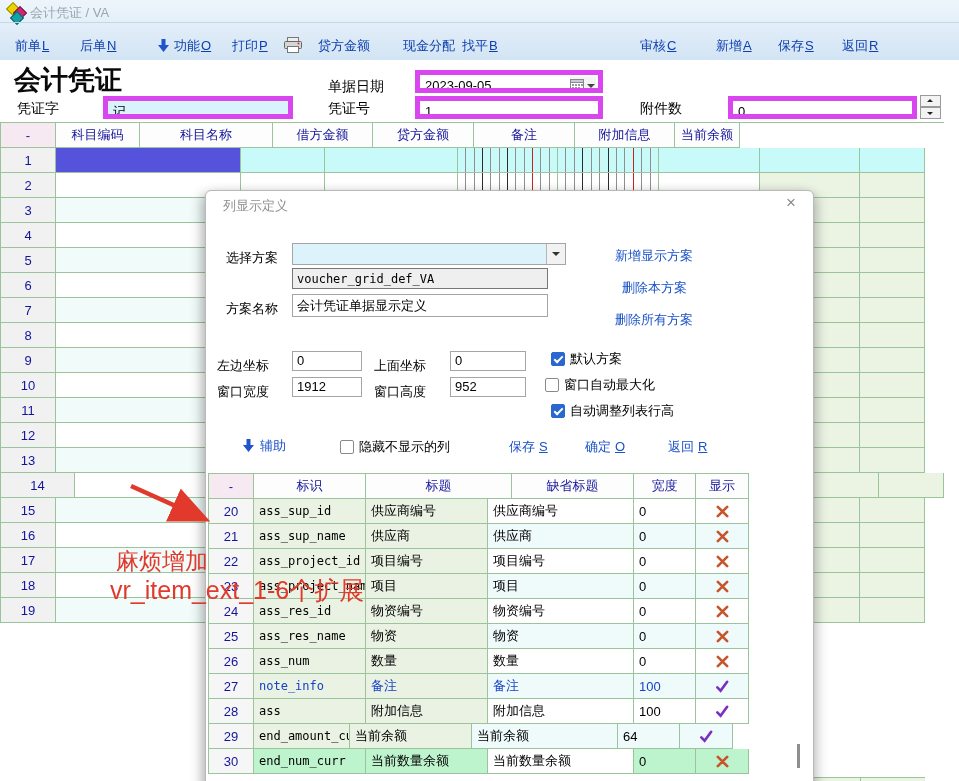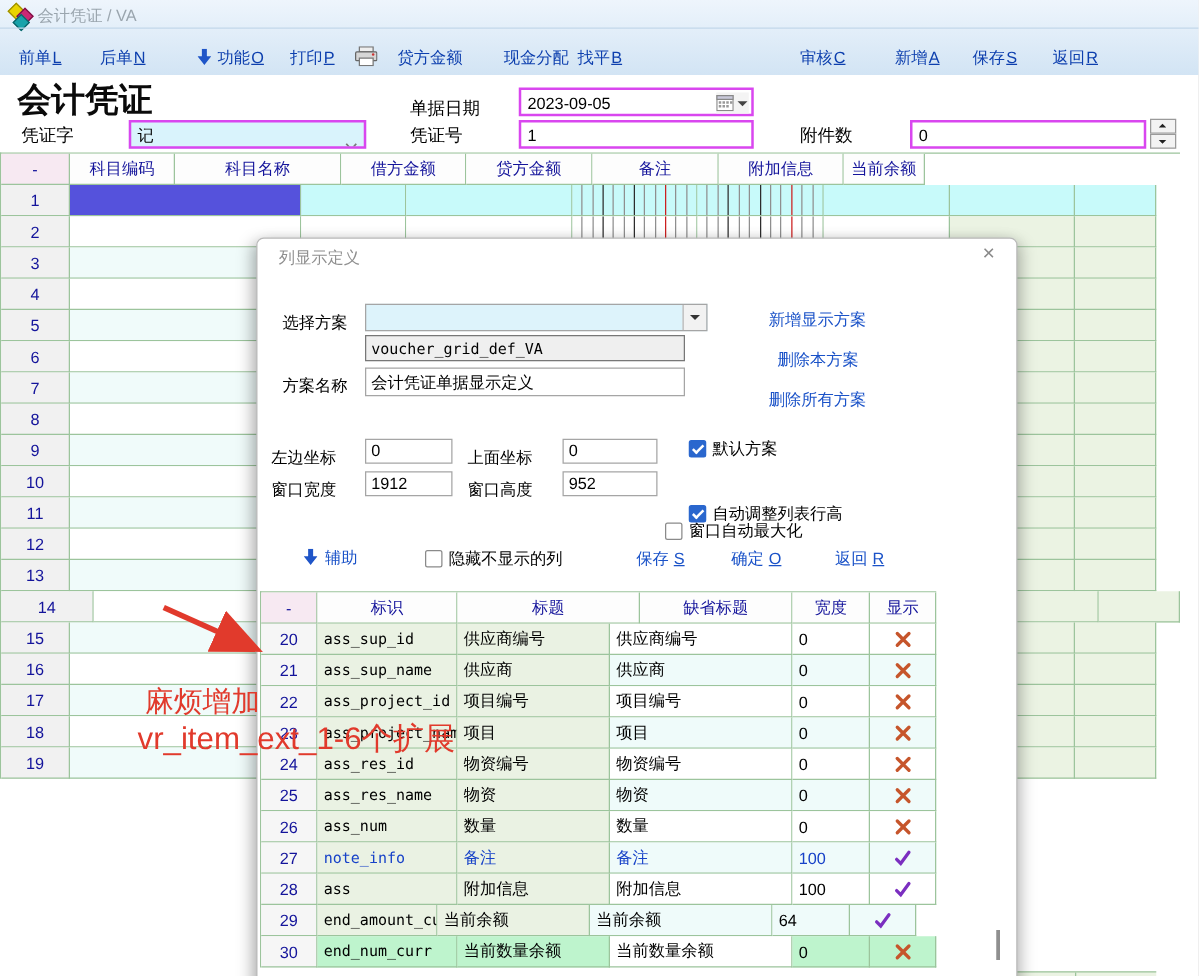--- a/index.html
+++ b/index.html
@@ -17,21 +17,21 @@
   .logo .d3{left:6px;top:10px;background:#17a2aa;border:1px solid #0c6066;}
   .win-title{position:absolute;left:30px;top:4px;color:#9aa5ae;font-size:13px;}
   .tb-item{position:absolute;top:37px;color:#0d3fae;font-size:13px;white-space:nowrap;cursor:default;}
   .tb-item u{margin-left:1px;}
   .tb-item .ico{display:inline-block;vertical-align:-2px;margin-right:5px;}
 
   
   .form-title{position:absolute;left:14px;top:62px;font-family:"Liberation Serif","DejaVu Serif",serif;
               font-size:27px;font-weight:bold;color:#0a0a0a;}
   .flabel{position:absolute;font-size:14px;color:#000;}
-  .fakebox{position:absolute;box-sizing:border-box;border:2px solid #d946ef;background:#fff;
+  .fakebox{position:absolute;box-sizing:border-box;border:5px solid #d946ef;background:#fff;
            font-size:13px;line-height:21px;padding-left:5px;overflow:hidden;white-space:nowrap;}
   .combo-cyan{background:#d9f3fc;}
   .dd-btn{position:absolute;right:0;top:0;bottom:0;width:18px;background:#f2f2f2;border-left:1px solid #b5b5b5;}
   .dd-btn i{position:absolute;left:5px;top:8px;width:0;height:0;border:4px solid transparent;border-top-color:#333;}
   .chev{position:absolute;right:6px;top:8px;width:9px;height:6px;}
   .cal-btn{position:absolute;right:2px;top:2px;width:26px;height:17px;background:#f4f4f4;}
   .cal-btn svg{position:absolute;left:0;top:2px;}
   .cal-btn i{position:absolute;right:1px;top:7px;width:0;height:0;border:4px solid transparent;border-top-color:#444;}
   .spinner{position:absolute;left:920px;top:95px;width:21px;height:25px;box-sizing:border-box;}
   .spin-b{position:absolute;left:0;width:21px;height:12px;box-sizing:border-box;border:1px solid #9a9a9a;background:#f3f3f3;}
@@ -1013,21 +1013,21 @@
 
     <span class="dlg-label" style="left:11px;top:192px;">窗口宽度</span>
     <div class="dlg-box" style="left:86px;top:186px;width:70px;height:20px;line-height:18px;"><span>1912</span></div>
     <span class="dlg-label" style="left:168px;top:192px;">窗口高度</span>
     <div class="dlg-box" style="left:244px;top:186px;width:76px;height:20px;line-height:18px;"><span>952</span></div>
 
     <span class="cbx-wrap dlg-checkbox" style="left:345px;top:159px;">
         <span class="cbx on"></span>
         <b>默认方案</b>
       </span>
-    <span class="cbx-wrap dlg-checkbox" style="left:326px;top:185px;margin-top:40px;">
+    <span class="cbx-wrap dlg-checkbox" style="left:339px;top:185px;">
         <span class="cbx"></span>
         <b>窗口自动最大化</b>
       </span>
     <span class="cbx-wrap dlg-checkbox" style="left:345px;top:211px;">
         <span class="cbx on"></span>
         <b>自动调整列表行高</b>
       </span>
 
     <span class="aux" style="left:37px;top:246px;">
       <span class="ico"><svg width="11" height="13" viewBox="0 0 11 13">

